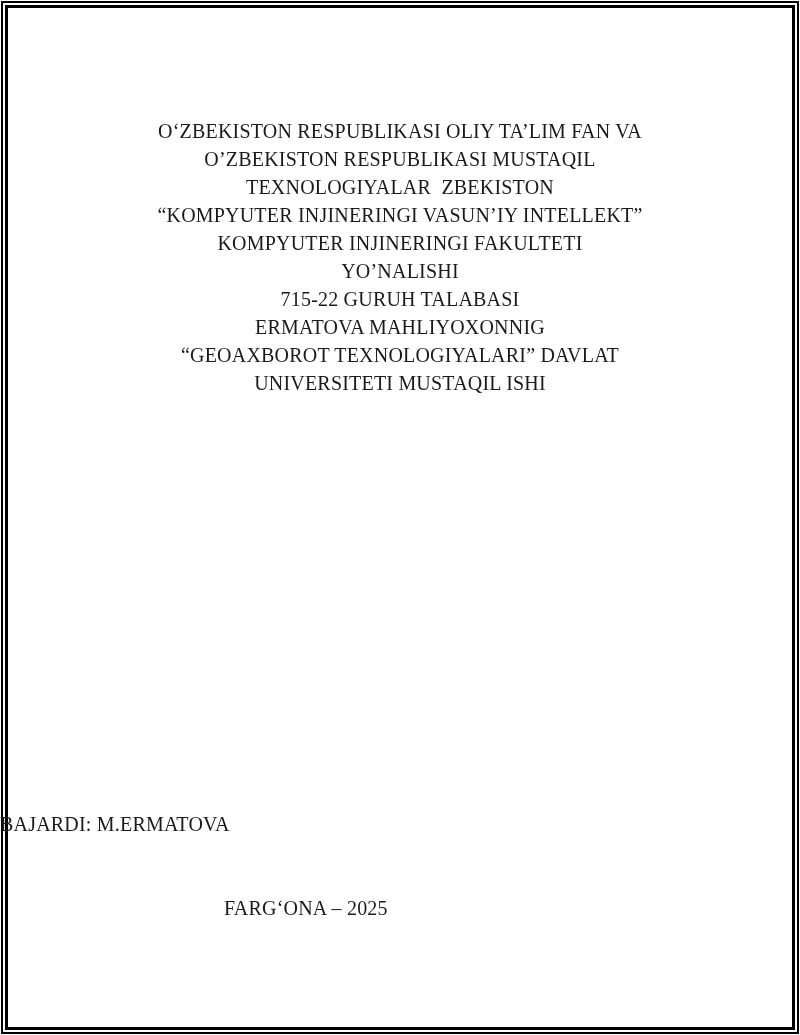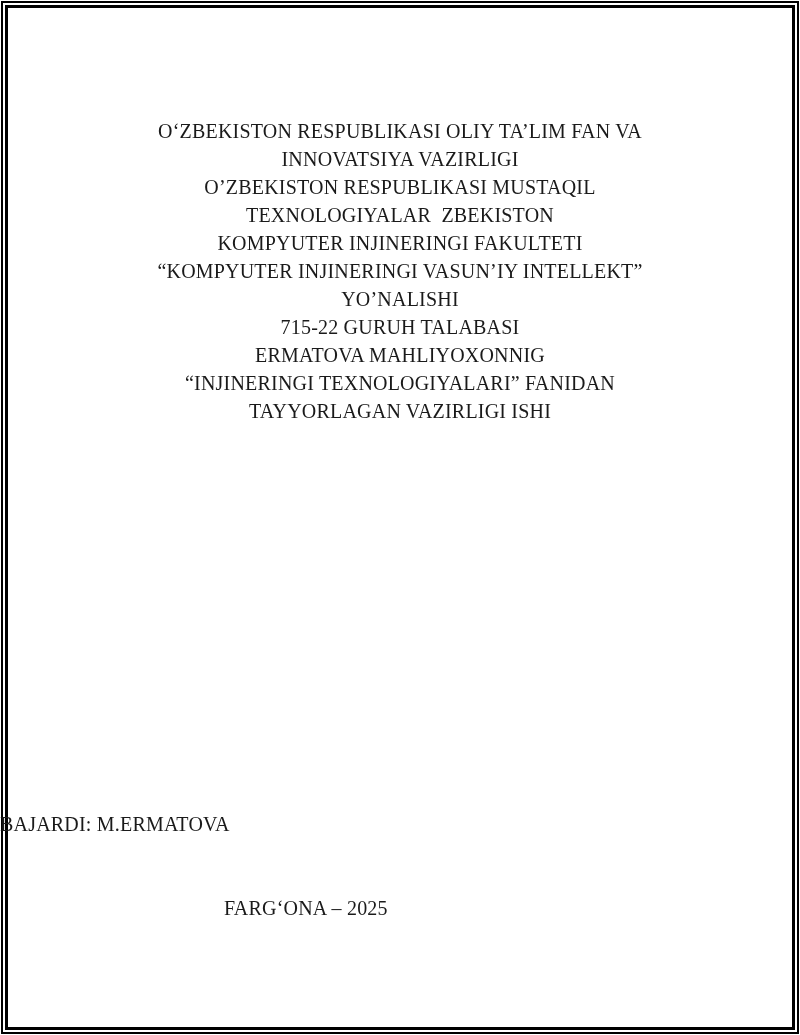--- a/index.html
+++ b/index.html
@@ -66,30 +66,29 @@
 </style>
 </head>
 <body>
 
 <div class="page">
   <div class="frame-outer"></div>
   <div class="frame-inner"></div>
 
   <div class="title-block">
     <div class="line">O‘ZBEKISTON RESPUBLIKASI OLIY TA’LIM FAN VA</div>
-    <div class="line">INNOVATSIYA VAZIRLIGI</div>
     <div class="line">O’ZBEKISTON RESPUBLIKASI MUSTAQIL</div>
     <div class="line">TEXNOLOGIYALAR  ZBEKISTON</div>
+    <div class="line">“KOMPYUTER INJINERINGI VASUN’IY INTELLEKT”</div>
     <div class="line">KOMPYUTER INJINERINGI FAKULTETI</div>
-    <div class="line">“KOMPYUTER INJINERINGI VASUN’IY INTELLEKT”</div>
     <div class="line">YO’NALISHI</div>
     <div class="line">715-22 GURUH TALABASI</div>
     <div class="line">ERMATOVA MAHLIYOXONNIG</div>
-    <div class="line">“INJINERINGI TEXNOLOGIYALARI” FANIDAN</div>
-    <div class="line">TAYYORLAGAN VAZIRLIGI ISHI</div>
+    <div class="line">“GEOAXBOROT TEXNOLOGIYALARI” DAVLAT</div>
+    <div class="line">UNIVERSITETI MUSTAQIL ISHI</div>
   </div>
 
   <div class="credits-block">
     <div class="line">BAJARDI: M.ERMATOVA</div>
   </div>
 
   <div class="footer-line">FARG‘ONA – 2025</div>
 </div>
 
 </body></html>

